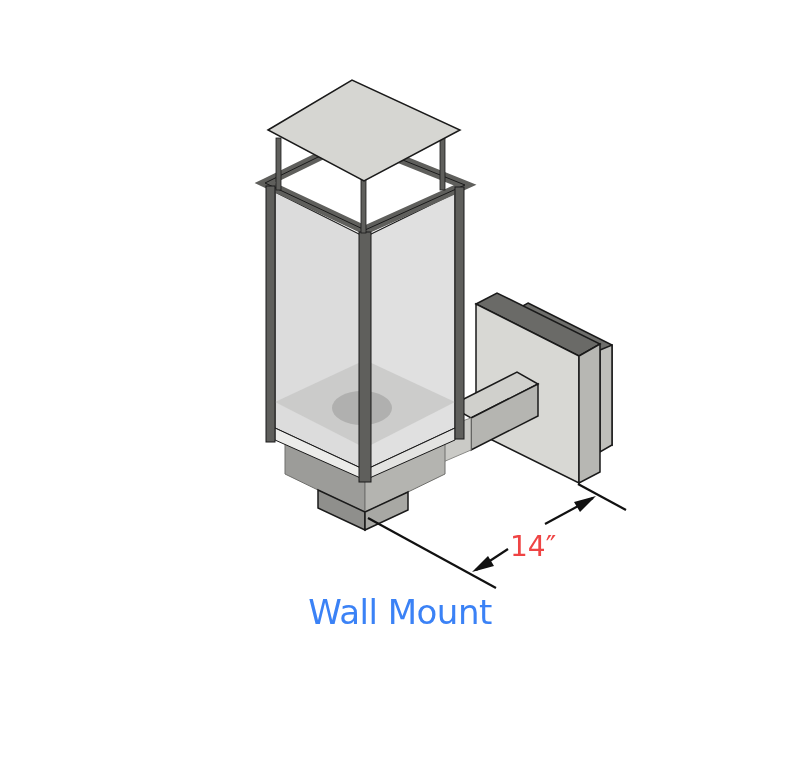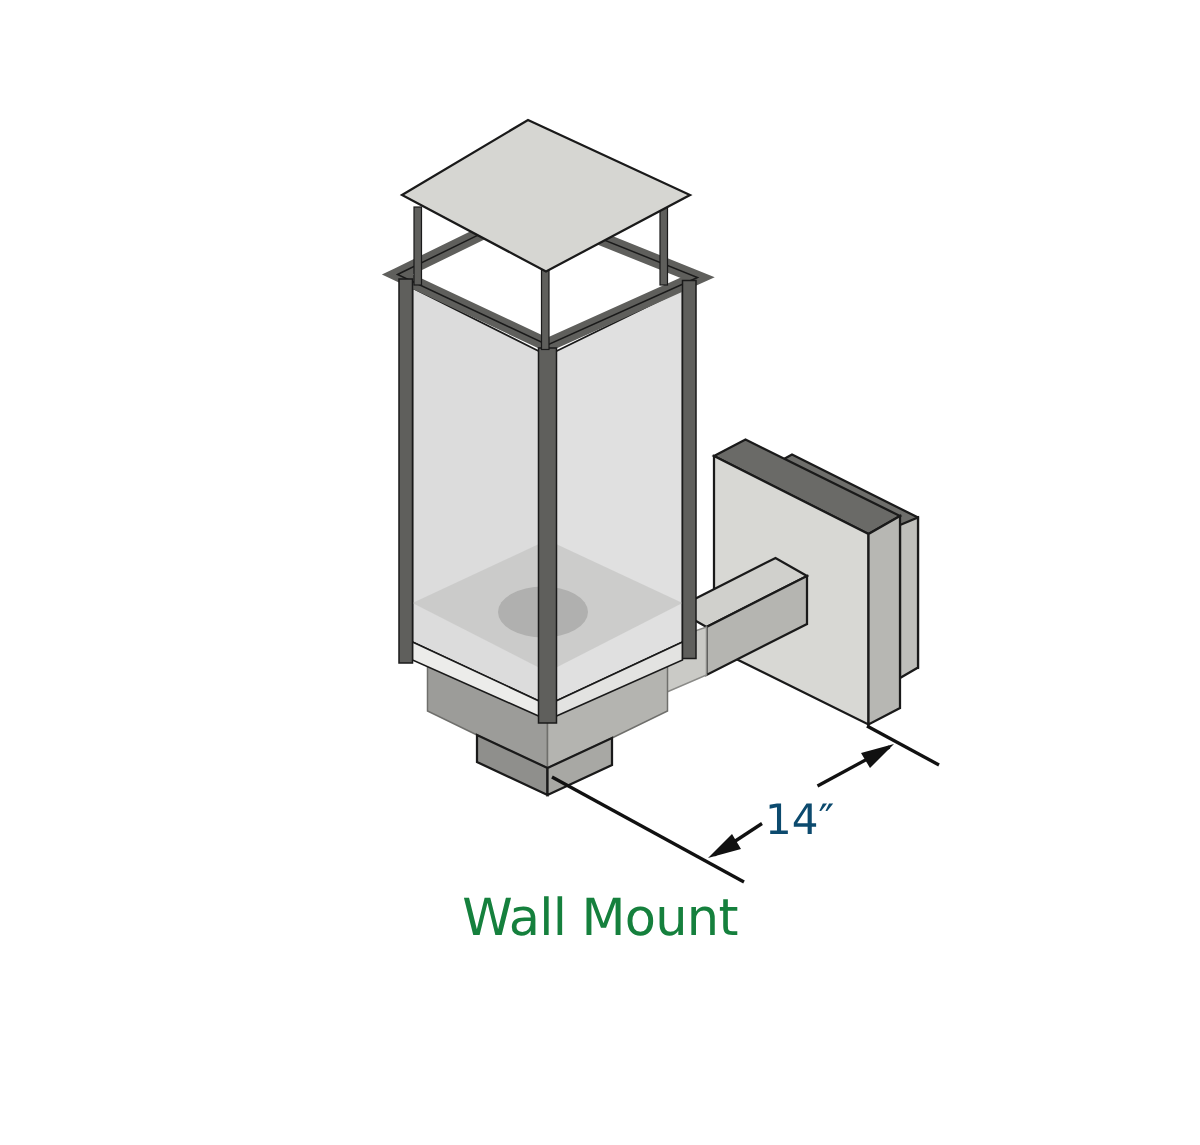--- a/index.html
+++ b/index.html
@@ -1,25 +1,25 @@
 <!DOCTYPE html>
 <html><head>
   <meta charset="utf-8">
   <style>
     html, body { margin: 0; padding: 0; background: #ffffff; }
     body { width: 800px; height: 763px; position: relative; overflow: hidden; }
     .canvas { position: absolute; left: 0; top: 0; width: 800px; height: 763px; }
     .label-caption {
       position: absolute; left: 0; width: 800px; top: 592px;
       text-align: center; font-family: "DejaVu Sans", sans-serif;
-      font-size: 34px; color: #15803d; letter-spacing: -0.5px;
+      font-size: 34px; color: #3b82f6; letter-spacing: -0.5px;
     }
     .label-dim {
       position: absolute; left: 510px; top: 530px;
-      font-family: "DejaVu Sans", sans-serif; font-size: 28px; color: #0c4a6e;
+      font-family: "DejaVu Sans", sans-serif; font-size: 28px; color: #ef4444;
       transform: rotate(0deg);
     }
   </style>
 </head>
 <body>
 
 <svg class="canvas" viewBox="0 0 800 763" xmlns="http://www.w3.org/2000/svg">
 
   <g>
 

